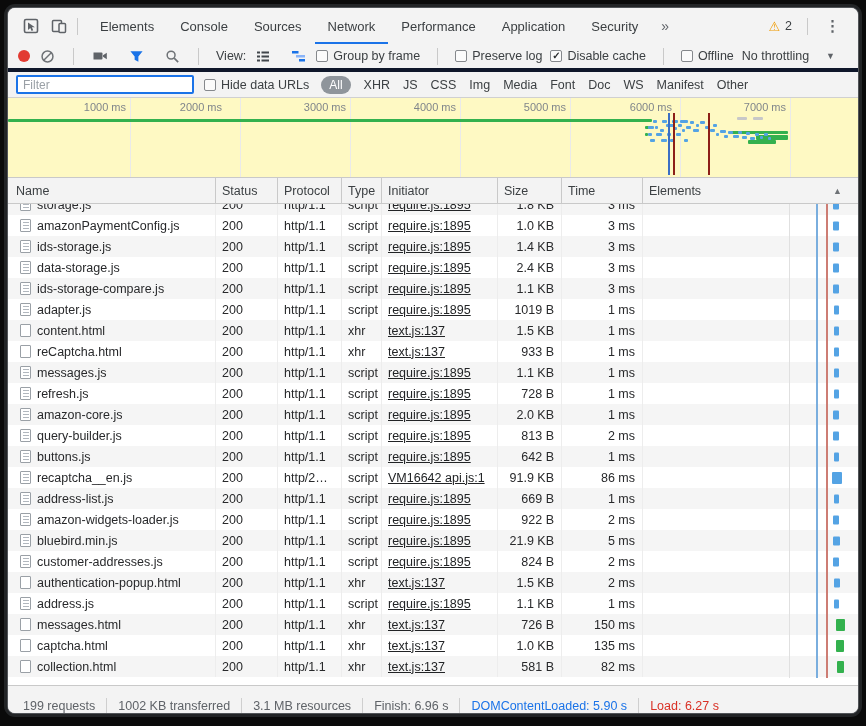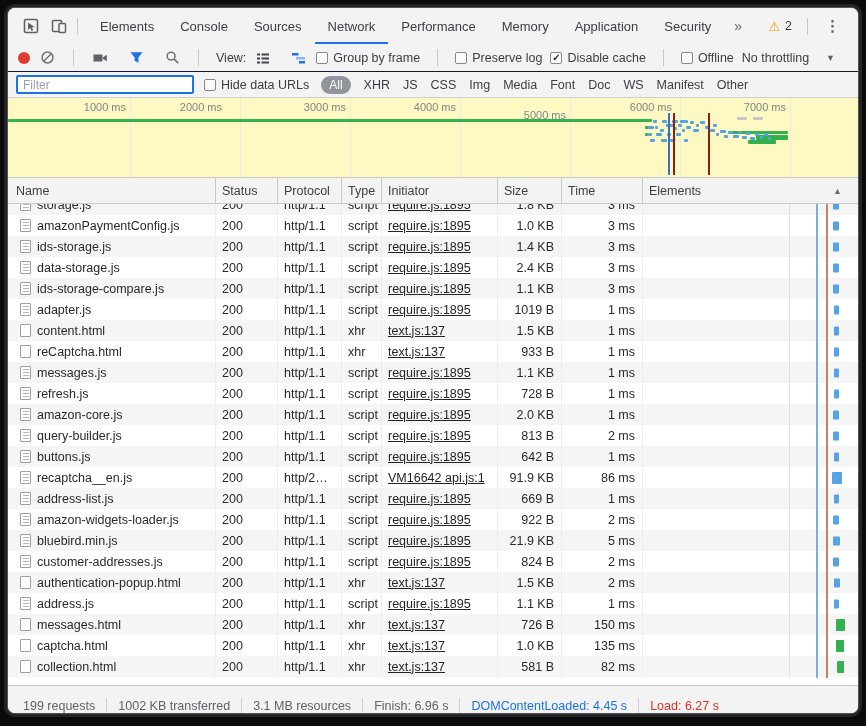--- a/index.html
+++ b/index.html
@@ -14,21 +14,21 @@
   .vsep{ width:1px; height:17px; background:#c9c9c9; margin:0 9px; flex:none; }
   .tabs{ display:flex; height:100%; align-items:flex-end; }
   .tab{ padding:0 13px; height:100%; display:flex; align-items:center; font-size:13px; color:#3c4043; cursor:default; }
   .tab.active{ box-shadow: inset 0 -2px 0 #1a73e8; }
   .tab-overflow{ font-size:14px; color:#5f6368; padding:0 10px; }
   .tab-right{ margin-left:auto; display:flex; align-items:center; padding-right:10px; }
   .warn{ display:flex; align-items:center; gap:5px; font-size:12.5px; color:#3c4043; padding:0 6px; }
   .warn .tri{ color:#f09b00; font-size:13px; }
   .kebab{ color:#5f6368; font-size:15px; font-weight:bold; padding:0 8px; }
   
-  .toolbar{ height:28px; background:#f3f3f3; border-bottom:1px solid #0f172a; display:flex; align-items:center; gap:8px; padding:0 10px; flex:none; font-size:12.5px; color:#3c4043; }
+  .toolbar{ height:28px; background:#f3f3f3; border-bottom:4px solid #0f172a; display:flex; align-items:center; gap:8px; padding:0 10px; flex:none; font-size:12.5px; color:#3c4043; }
   .rec{ width:12px; height:12px; border-radius:50%; flex:none; }
   .cbgroup{ display:flex; align-items:center; gap:5px; }
   .cb{ width:12px; height:12px; border:1px solid #85888c; border-radius:2px; background:#fbfbfb; display:inline-flex; align-items:center; justify-content:center; flex:none; }
   .cb.checked::after{ content:"✓"; font-size:10px; font-weight:bold; color:#2b2d2f; line-height:1; }
   .throttle{ flex:1; display:flex; align-items:center; }
   .throttle .arrow{ margin-left:auto; margin-right:13px; color:#5f6368; font-size:9px; }
   
   .filterbar{ height:26px; background:#f3f3f3; border-bottom:1px solid #d0d0d0; display:flex; align-items:center; gap:10px; padding:0 8px; flex:none; font-size:12.5px; color:#3c4043; }
   .filterinput{ width:178px; height:19px; border:2px solid #1a73e8; border-radius:2px; background:#fff; font:12px "Liberation Sans",sans-serif; padding:0 5px; outline:none; color:#202124; }
   .filterinput::placeholder{ color:#9aa0a6; }
@@ -87,21 +87,20 @@
           <rect x="8" y="5.5" width="6.5" height="9" rx="1" fill="#f3f3f3" stroke="#5f6368" stroke-width="1.5"></rect>
         </svg>
     </span>
     <span class="vsep"></span>
     <div class="tabs" id="tabs">
         <div class="tab">Elements</div>
         <div class="tab">Console</div>
         <div class="tab">Sources</div>
         <div class="tab active">Network</div>
         <div class="tab">Performance</div>
-        <div class="tab">Memory</div>
         <div class="tab">Application</div>
         <div class="tab">Security</div>
       </div>
     <span class="tab-overflow">»</span>
     <div class="tab-right">
       <span class="warn">
         <span class="tri">⚠</span>
         <span>2</span>
       </span>
       <span class="vsep"></span>
@@ -202,21 +201,21 @@
   <div class="overview" id="overview">
       <div class="ovtick" style="left: 122px;"></div>
       <div class="ovlabel" style="left: 42px;">1000 ms</div>
       <div class="ovtick" style="left: 232px;"></div>
       <div class="ovlabel" style="left: 138px;">2000 ms</div>
       <div class="ovtick" style="left: 342px;"></div>
       <div class="ovlabel" style="left: 262px;">3000 ms</div>
       <div class="ovtick" style="left: 452px;"></div>
       <div class="ovlabel" style="left: 372px;">4000 ms</div>
       <div class="ovtick" style="left: 562px;"></div>
-      <div class="ovlabel" style="left: 482px; margin-top: 8px;">5000 ms</div>
+      <div class="ovlabel" style="left: 482px;">5000 ms</div>
       <div class="ovtick" style="left: 672px;"></div>
       <div class="ovlabel" style="left: 588px;">6000 ms</div>
       <div class="ovtick" style="left: 782px;"></div>
       <div class="ovlabel" style="left: 702px;">7000 ms</div>
       <div class="seg" style="left: 0px; top: 21px; width: 644px; height: 3px; background: rgb(51, 177, 78);"></div>
       <div class="seg" style="left: 637px; top: 28px; width: 4px; height: 3px; background: rgb(51, 177, 78);"></div>
       <div class="seg" style="left: 637px; top: 35px; width: 3px; height: 3px; background: rgb(51, 177, 78);"></div>
       <div class="seg" style="left: 722px; top: 33px; width: 58px; height: 3px; background: rgb(51, 177, 78);"></div>
       <div class="seg" style="left: 748px; top: 37px; width: 32px; height: 5px; background: rgb(51, 177, 78);"></div>
       <div class="seg" style="left: 740px; top: 42px; width: 28px; height: 4px; background: rgb(51, 177, 78);"></div>
@@ -703,16 +702,16 @@
 
   <div class="gap"></div>
 
   <div class="statusbar">
     <span id="sitems" style="display:flex;align-items:center;">
         <div class="sitem">199 requests</div>
         <div class="sitem">1002 KB transferred</div>
         <div class="sitem">3.1 MB resources</div>
         <div class="sitem">Finish: 6.96 s</div>
       </span>
-    <span class="sitem dcl">DOMContentLoaded: 4.45 s</span>
+    <span class="sitem dcl">DOMContentLoaded: 5.90 s</span>
     <span class="sitem load">Load: 6.27 s</span>
   </div>
 </div>
 
 </body></html>

